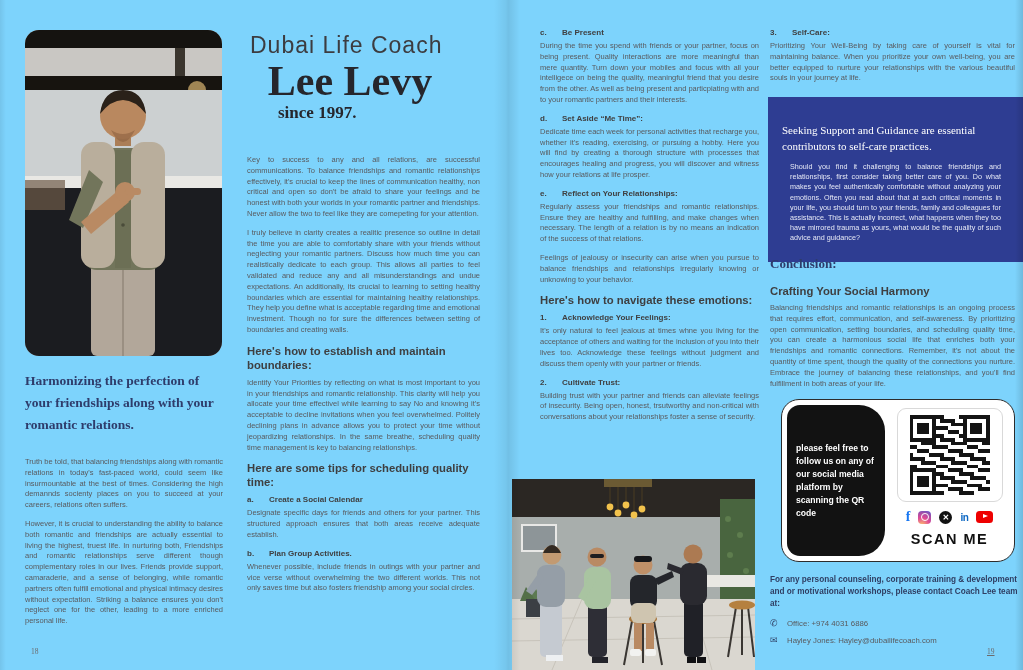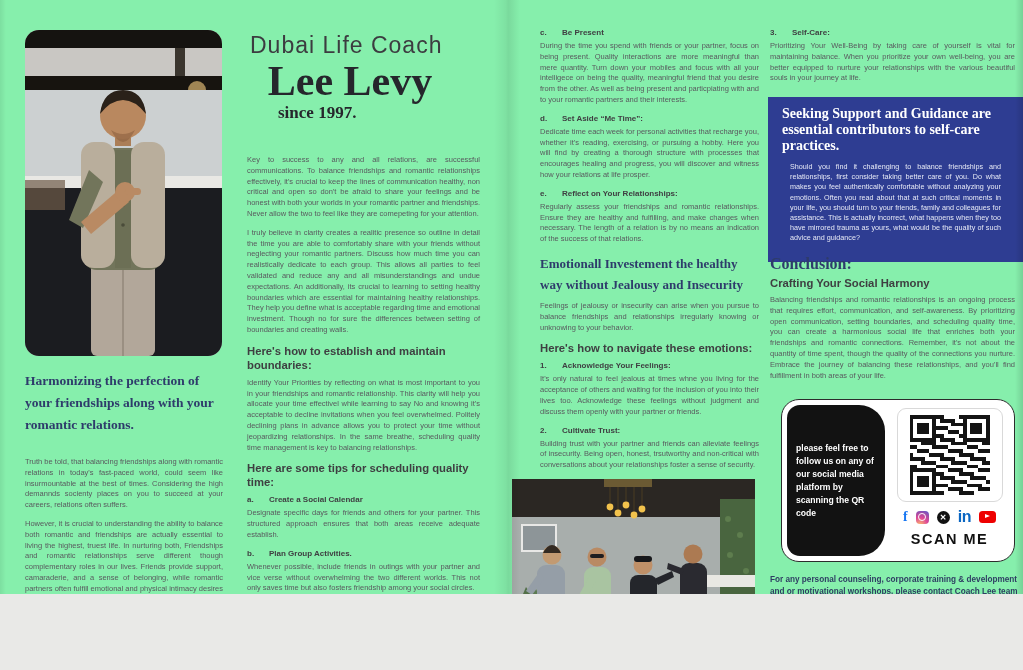--- a/index.html
+++ b/index.html
@@ -1,16 +1,16 @@
 <!DOCTYPE html>
 <html><head>
 <meta charset="utf-8">
 <style>
   html,body{margin:0;padding:0;background:#e9e9e7;}
-  .spread{position:relative;width:1023px;height:594px;background:#86efac;overflow:hidden;
+  .spread{position:relative;width:1023px;height:670px;background:#7dd3fc;overflow:hidden;
           font-family:"Liberation Sans",sans-serif;}
   .gutter{position:absolute;left:494px;top:0;width:26px;height:670px;pointer-events:none;
           background:linear-gradient(90deg,rgba(0,0,0,0) 0%,rgba(0,0,0,.06) 45%,rgba(0,0,0,.09) 55%,rgba(0,0,0,0) 100%);}
   .edge-r{position:absolute;right:0;top:0;width:8px;height:670px;background:linear-gradient(90deg,rgba(0,0,0,0),rgba(0,0,0,.12));}
   .edge-l{position:absolute;left:0;top:0;width:6px;height:670px;background:linear-gradient(270deg,rgba(0,0,0,0),rgba(0,0,0,.07));}
 
   .abs{position:absolute;}
   .body-text{font-size:7.5px;line-height:10.8px;color:#595a5e;text-align:justify;margin:0 0 8px 0;}
   .serif-head{font-family:"Liberation Serif","DejaVu Serif",serif;font-weight:700;color:#2e3c6b;}
   .sans-head{font-weight:700;color:#3e3f41;font-size:11.3px;line-height:14px;margin:0 0 6px 0;}
@@ -22,41 +22,41 @@
   .title-kicker{font-size:23px;font-weight:300;color:#3c3c40;letter-spacing:1px;}
   .title-name{font-family:"Liberation Serif","DejaVu Serif",serif;font-size:42px;font-weight:700;color:#26262c;line-height:44px;}
   .title-since{font-family:"Liberation Serif","DejaVu Serif",serif;font-size:17px;font-weight:700;color:#26262c;}
 
   
   .photo{border-radius:14px;overflow:hidden;display:block;}
   .photo svg{display:block;}
 
   
   .blue-box{background:#2e3d92;color:#fff;padding:9px 14px 10px 14px;box-sizing:border-box;}
-  .blue-box .bb-head{font-family:"Liberation Serif","DejaVu Serif",serif;font-weight:700;font-size:14px;line-height:16px;color:#ffffff;margin:0 0 6px 0;}
+  .blue-box .bb-head{font-family:"Liberation Serif","DejaVu Serif",serif;font-weight:400;font-size:11px;line-height:16px;color:#ffffff;margin:16px 0 6px 0;}
   .blue-box .bb-text{font-size:7.2px;line-height:10.2px;color:#e6e9f6;text-align:justify;margin:8px;}
 
   
   .qr-card{border:1.6px solid #2c2c2c;border-radius:18px;background:#fff;box-sizing:border-box;}
   .qr-black{position:absolute;left:5px;top:5px;bottom:5px;width:98px;background:#121212;
             border-radius:13px 26px 26px 13px;display:flex;align-items:center;justify-content:flex-end;padding:6px 9px;box-sizing:border-box;}
   .qr-msg{color:#fff;font-weight:700;font-size:8.6px;line-height:13px;text-align:left;}
   .qr-right{position:absolute;left:103px;top:0;right:0;bottom:0;display:flex;flex-direction:column;align-items:center;justify-content:flex-start;padding-top:8px;}
   .qr-frame{width:104px;height:92px;border:1px solid #d9d9d9;border-radius:9px;display:flex;align-items:center;justify-content:center;background:#fff;}
   .qr-grid{display:grid;grid-template-columns:repeat(21,1fr);grid-template-rows:repeat(21,1fr);width:80px;height:80px;}
   .qr-cell{background:#fff;}
   .qr-cell.on{background:#141414;}
   .social-row{display:flex;align-items:center;gap:8px;height:20px;margin-top:5px;}
   .fb-glyph{color:#1877f2;font-weight:700;font-size:14px;font-family:"Liberation Serif",serif;}
   .ig-badge{width:13px;height:13px;border-radius:4px;position:relative;
             background:radial-gradient(circle at 30% 110%,#fdc468,#df4996 45%,#a64ca6 72%,#515bd4);}
   .ig-badge::before{content:"";position:absolute;inset:2.6px;border:1.3px solid #fff;border-radius:50%;}
   .x-badge{width:13px;height:13px;border-radius:50%;background:#111;color:#fff;font-size:8px;font-weight:700;
            display:flex;align-items:center;justify-content:center;}
-  .li-glyph{color:#0a66c2;font-weight:700;font-size:16px;letter-spacing:-0.5px;}
+  .li-glyph{color:#0a66c2;font-weight:700;font-size:10px;letter-spacing:-0.5px;}
   .yt-badge{width:17px;height:12px;background:#ee0000;border-radius:3.5px;position:relative;}
   .yt-badge::after{content:"";position:absolute;left:6.5px;top:3.2px;border-left:5px solid #fff;
                    border-top:2.9px solid transparent;border-bottom:2.9px solid transparent;}
   .scan-me{font-weight:700;font-size:14.5px;color:#111;letter-spacing:1.5px;margin-top:4px;font-family:"Liberation Sans",sans-serif;}
 
   
   .contact-intro{font-size:8.2px;line-height:12px;font-weight:700;color:#2f3e63;margin:0 0 8px 0;}
   .contact-row{display:flex;align-items:center;gap:7px;font-size:7.8px;color:#595a5e;margin:0 0 7px 0;}
   .contact-ico{color:#2f3e63;font-size:9px;width:10px;}
 </style>
@@ -139,21 +139,20 @@
     <div class="item-head">
       <span class="lbl">d.</span>
       <span>Set Aside “Me Time”:</span>
     </div>
     <p class="body-text">Dedicate time each week for personal activities that recharge you, whether it's reading, exercising, or pursuing a hobby. Here you will find by creating a thorough structure with processes that encourages healing and progress, you will discover and witness how your relations at life prosper.</p>
     <div class="item-head">
       <span class="lbl">e.</span>
       <span>Reflect on Your Relationships:</span>
     </div>
     <p class="body-text">Regularly assess your friendships and romantic relationships. Ensure they are healthy and fulfilling, and make changes when necessary. The length of a relation is by no means an indication of the success of that relations.</p>
-    <div class="serif-head" style="font-size:13px;line-height:21px;margin:2px 0 6px 0;">Emotionall Investement the healthy way without Jealousy and Insecurity</div>
     <p class="body-text">Feelings of jealousy or insecurity can arise when you pursue to balance friendships and relationships irregularly knowing or unknowing to your behavior.</p>
     <div class="sans-head">Here's how to navigate these emotions:</div>
     <div class="item-head">
       <span class="lbl">1.</span>
       <span>Acknowledge Your Feelings:</span>
     </div>
     <p class="body-text">It's only natural to feel jealous at times whne you living for the acceptance of others and waiting for the inclusion of you into their lives too. Acknowledge these feelings without judgment and discuss them openly with your partner or friends.</p>
     <div class="item-head">
       <span class="lbl">2.</span>
       <span>Cultivate Trust:</span>
@@ -257,21 +256,21 @@
     </div>
     <p class="body-text">Prioritizing Your Well-Being by taking care of yourself is vital for maintaining balance. When you prioritize your own well-being, you are better equipped to nurture your relationships with the various beautiful souls in your journey at life.</p>
   </div>
 
   <div class="abs blue-box" style="left:768px;top:97px;width:255px;min-height:148px;">
     <div class="bb-head">Seeking Support and Guidance are essential contributors to self-care practices.</div>
     <p class="bb-text">Should you find it challenging to balance friendships and relationships, first consider taking better care of you. Do what makes you feel authentically comfortable without analyzing your emotions. Often you read about that at such critical moments in your life, you should turn to your friends, family and colleagues for assistance. This is actually incorrect, what happens when they too have mirrored trauma as yours, what would be the quality of such advice and guidance?</p>
   </div>
 
   <div class="abs" style="left:770px;top:256px;width:245px;">
-    <div class="serif-head" style="font-size:16px;line-height:16px;margin-bottom:4px;">Conclusion:</div>
+    <div class="serif-head" style="font-size:13px;line-height:16px;margin-bottom:12px;">Conclusion:</div>
     <div class="sans-head" style="margin-bottom:5px;">Crafting Your Social Harmony</div>
     <p class="body-text">Balancing friendships and romantic relationships is an ongoing process that requires effort, communication, and self-awareness. By prioritizing open communication, setting boundaries, and scheduling quality time, you can create a harmonious social life that enriches both your friendships and romantic connections. Remember, it's not about the quantity of time spent, though the quality of the connections you nurture. Embrace the journey of balancing these relationships, and you'll find fulfillment in both areas of your life.</p>
   </div>
 
   <div class="abs qr-card" style="left:781px;top:399px;width:234px;height:163px;">
     <div class="qr-black">
       <div class="qr-msg">please feel free to follow us on any of our social media platform by scanning the QR code</div>
     </div>
     <div class="qr-right">
       <div class="qr-frame">

